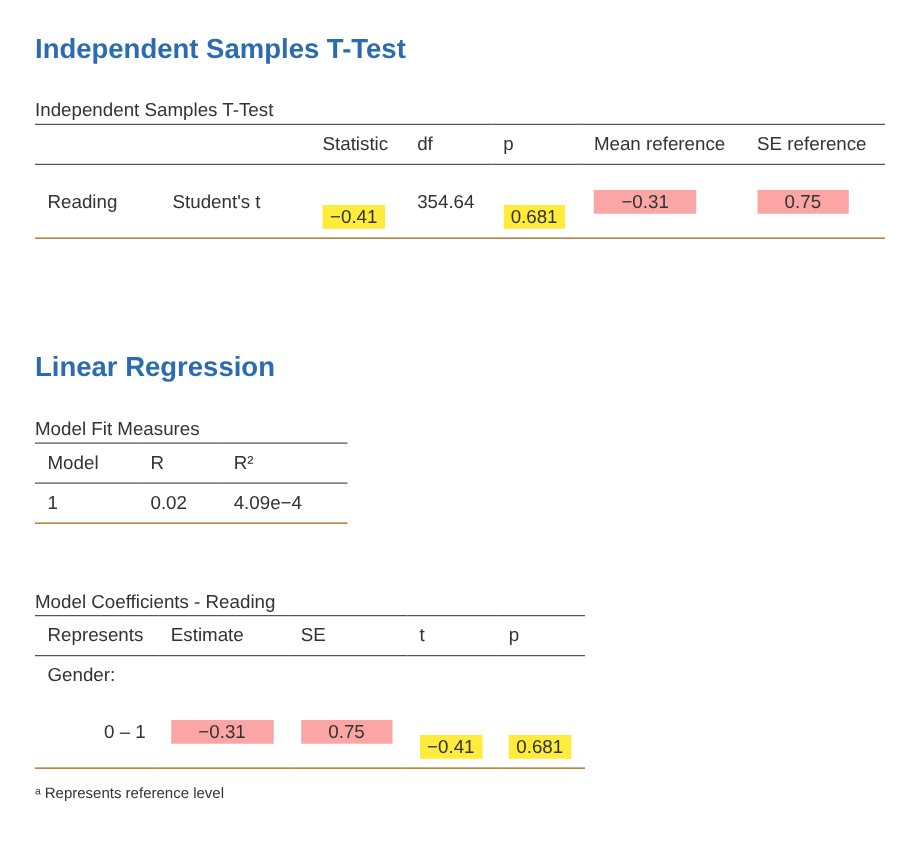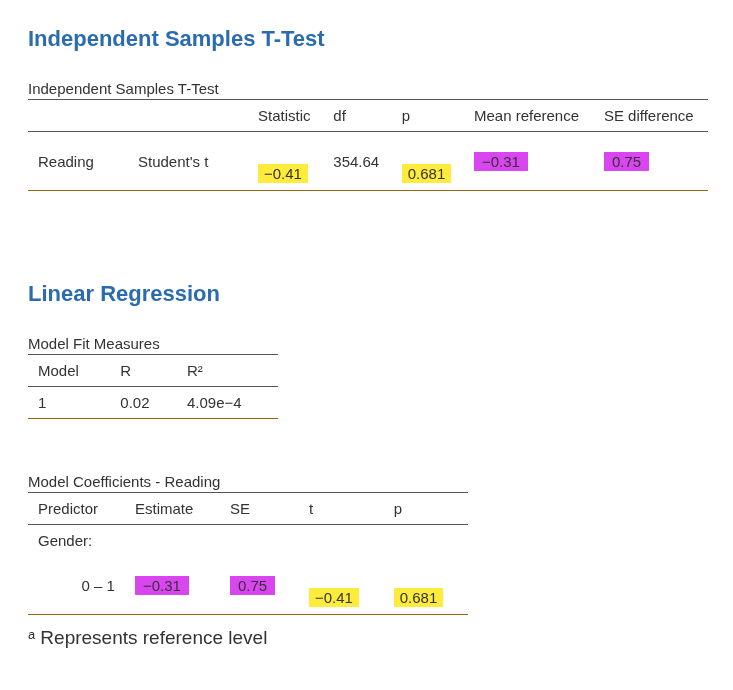--- a/index.html
+++ b/index.html
@@ -43,26 +43,26 @@
     padding-left: 26px;
     text-align: right;
   }
   .hl-yellow {
     background: #ffeb3b;
     padding: 1px 6px;
     display: inline-block;
     margin-top: 25px;
   }
   .hl-green {
-    background: #d946ef;
-    padding: 1px 8px;
+    background: #fca5a5;
+    padding: 1px 22px;
     display: inline-block;
   }
   .footnote {
-    font-size: 19px;
+    font-size: 12px;
     color: #333;
     margin-top: -22px;
   }
   
   .ttest-table { width: 680px; }
   .fit-table   { width: 250px; }
   .coef-table  { width: 440px; }
   .spacer { height: 50px; }
 
   
@@ -78,21 +78,21 @@
 <div class="table-caption">Independent Samples T-Test</div>
 <table class="ttest-table">
   <tbody>
       <tr class="hdr">
     <th style="width:80px;"></th>
     <th style="width:100px;"></th>
     <th>Statistic</th>
     <th>df</th>
     <th>p</th>
     <th>Mean reference</th>
-    <th>SE difference</th>
+    <th>SE reference</th>
   </tr>
   <tr class="last-row">
     <td class="row-label">Reading</td>
     <td class="row-sub">Student's t</td>
     <td><span class="hl-yellow">−0.41</span></td>
     <td>354.64</td>
     <td><span class="hl-yellow">0.681</span></td>
     <td><span class="hl-green">−0.31</span></td>
     <td><span class="hl-green">0.75</span></td>
   </tr>
@@ -118,21 +118,21 @@
   </tr>
 </tbody>
   </table>
 
 <div style="height:20px;"></div>
 
 <div class="table-caption">Model Coefficients - Reading</div>
 <table class="coef-table">
   <tbody>
       <tr class="hdr">
-    <th class="row-label">Predictor</th>
+    <th class="row-label">Represents</th>
     <th>Estimate</th>
     <th>SE</th>
     <th>t</th>
     <th>p</th>
   </tr>
   <tr>
     <td class="row-label">Gender:</td>
     <td></td>
         <td></td>
         <td></td>

